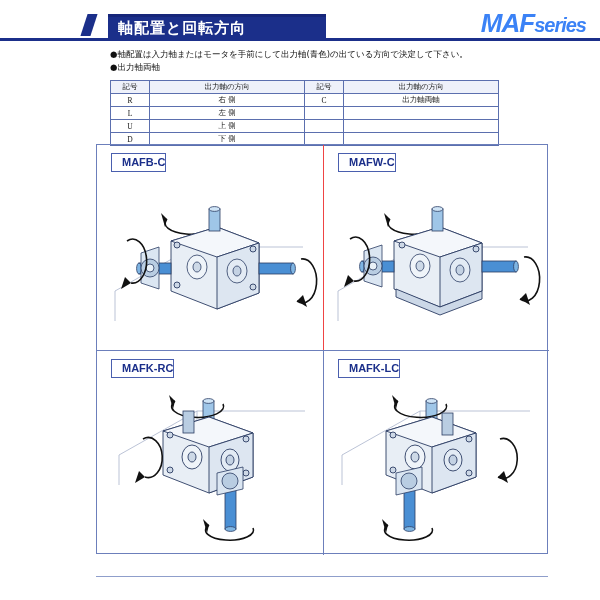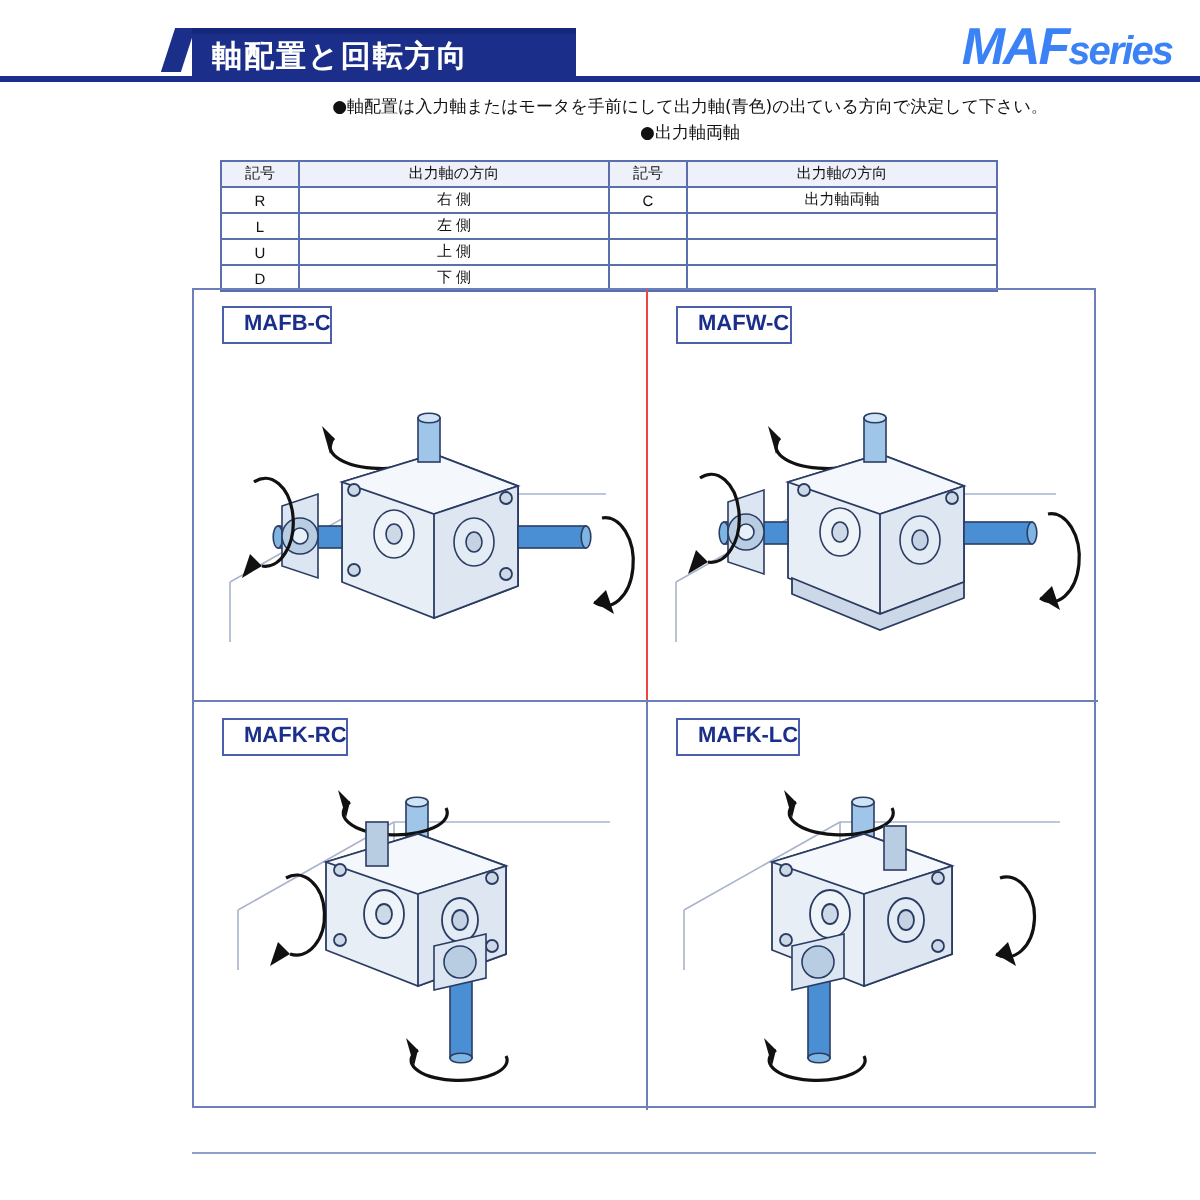--- a/index.html
+++ b/index.html
@@ -11,22 +11,22 @@
     color:#111;
     overflow:hidden;
   }
   .page{position:relative;width:600px;height:600px;box-sizing:border-box;}
 
   
   .header{
     position:relative;height:42px;
   }
   .title-band{
-    position:absolute;left:96px;top:14px;
-    width:192px;height:22px;
+    position:absolute;left:108px;top:14px;
+    width:218px;height:22px;
     background:#1b2f8a;
     border-top:3px solid #16267a;
     display:flex;align-items:center;
   }
   .title-band .jp{
     color:#ffffff;font-size:15px;font-weight:bold;letter-spacing:1px;
     padding-left:10px;
     font-family:"DejaVu Sans", sans-serif;
   }
   .title-accent{
@@ -43,28 +43,28 @@
   .hr-main{
     position:absolute;left:0;top:38px;width:600px;height:3px;background:#1b2f8a;
   }
 
   
   .notes{
     position:absolute;left:110px;top:48px;width:470px;
     font-size:8.5px;line-height:1.5;
     font-family:"DejaVu Sans", sans-serif;
   }
-  .notes div{white-space:nowrap;text-align:center;}
+  .notes div{white-space:nowrap;}
 
   
   table.codes{
     position:absolute;left:110px;top:80px;
     border-collapse:collapse;
     font-size:7.5px;
-    font-family:Liberation Sans, sans-serif;
+    font-family:Liberation Serif, serif;
   }
   table.codes td,table.codes th{
     border:1px solid #5b6fae;
     padding:1px 2px;
     text-align:center;
     font-weight:normal;
     height:8px;
   }
   .c-code{width:34px;}
   .c-dir{width:150px;}

